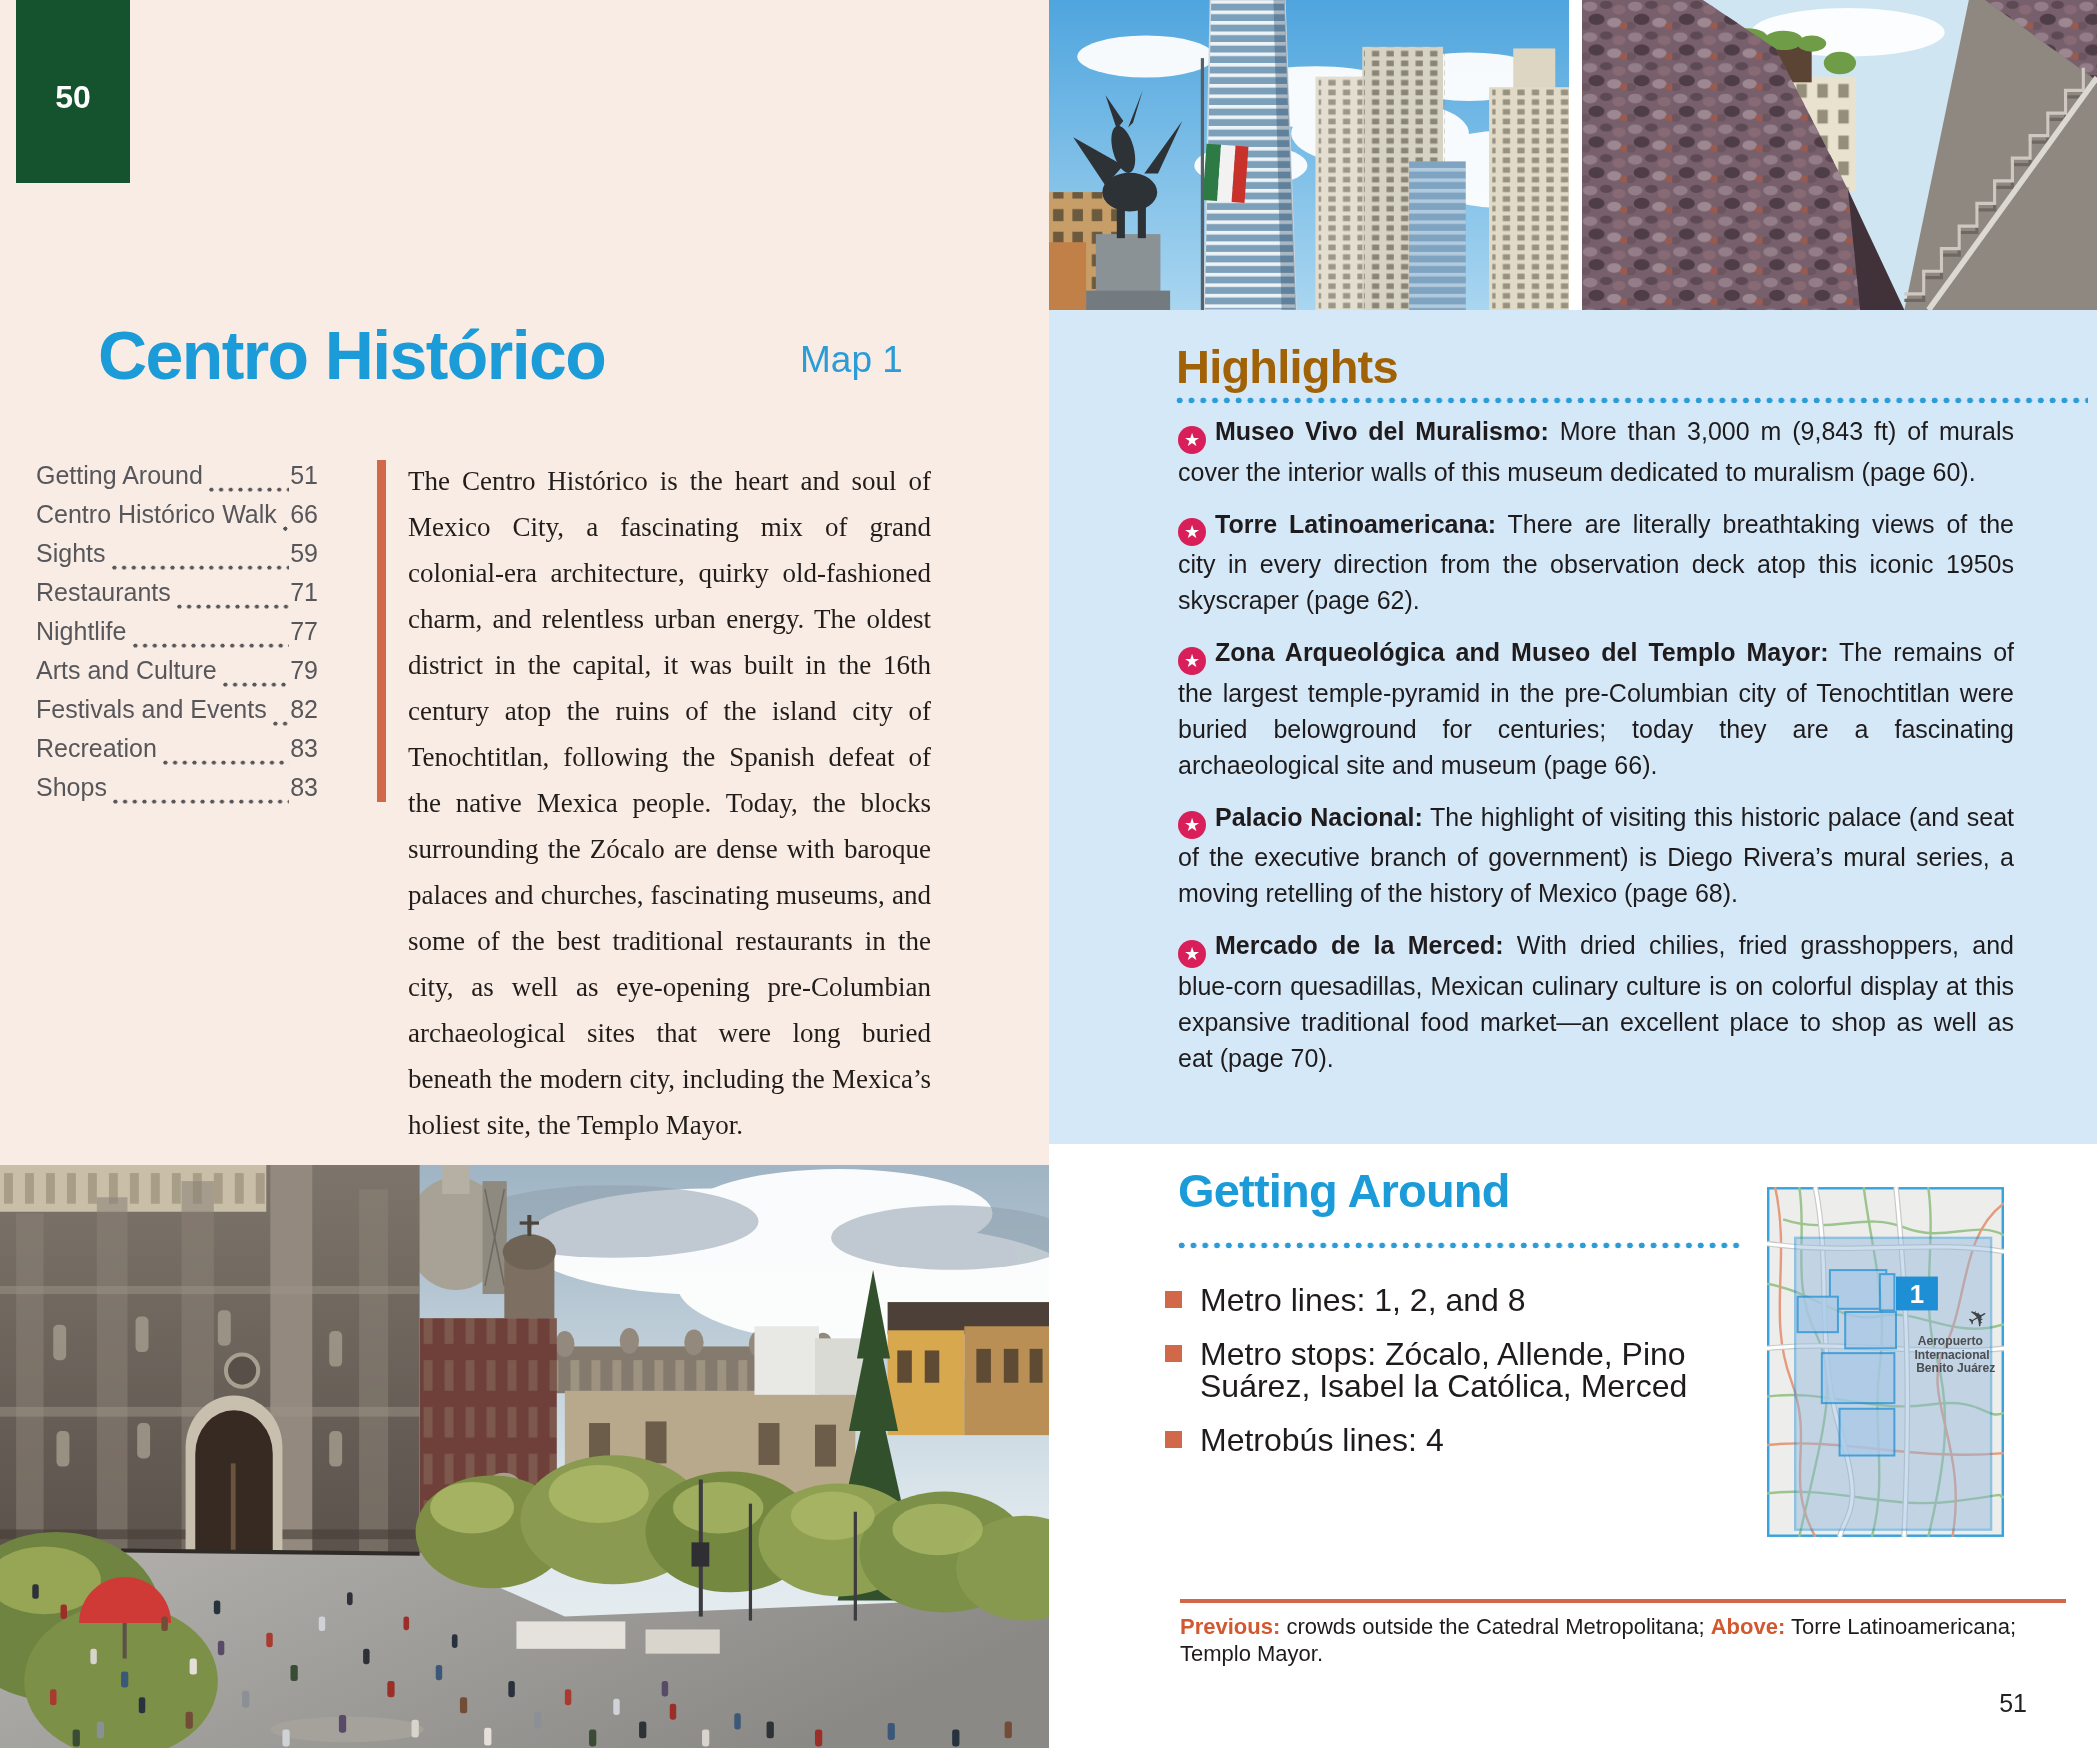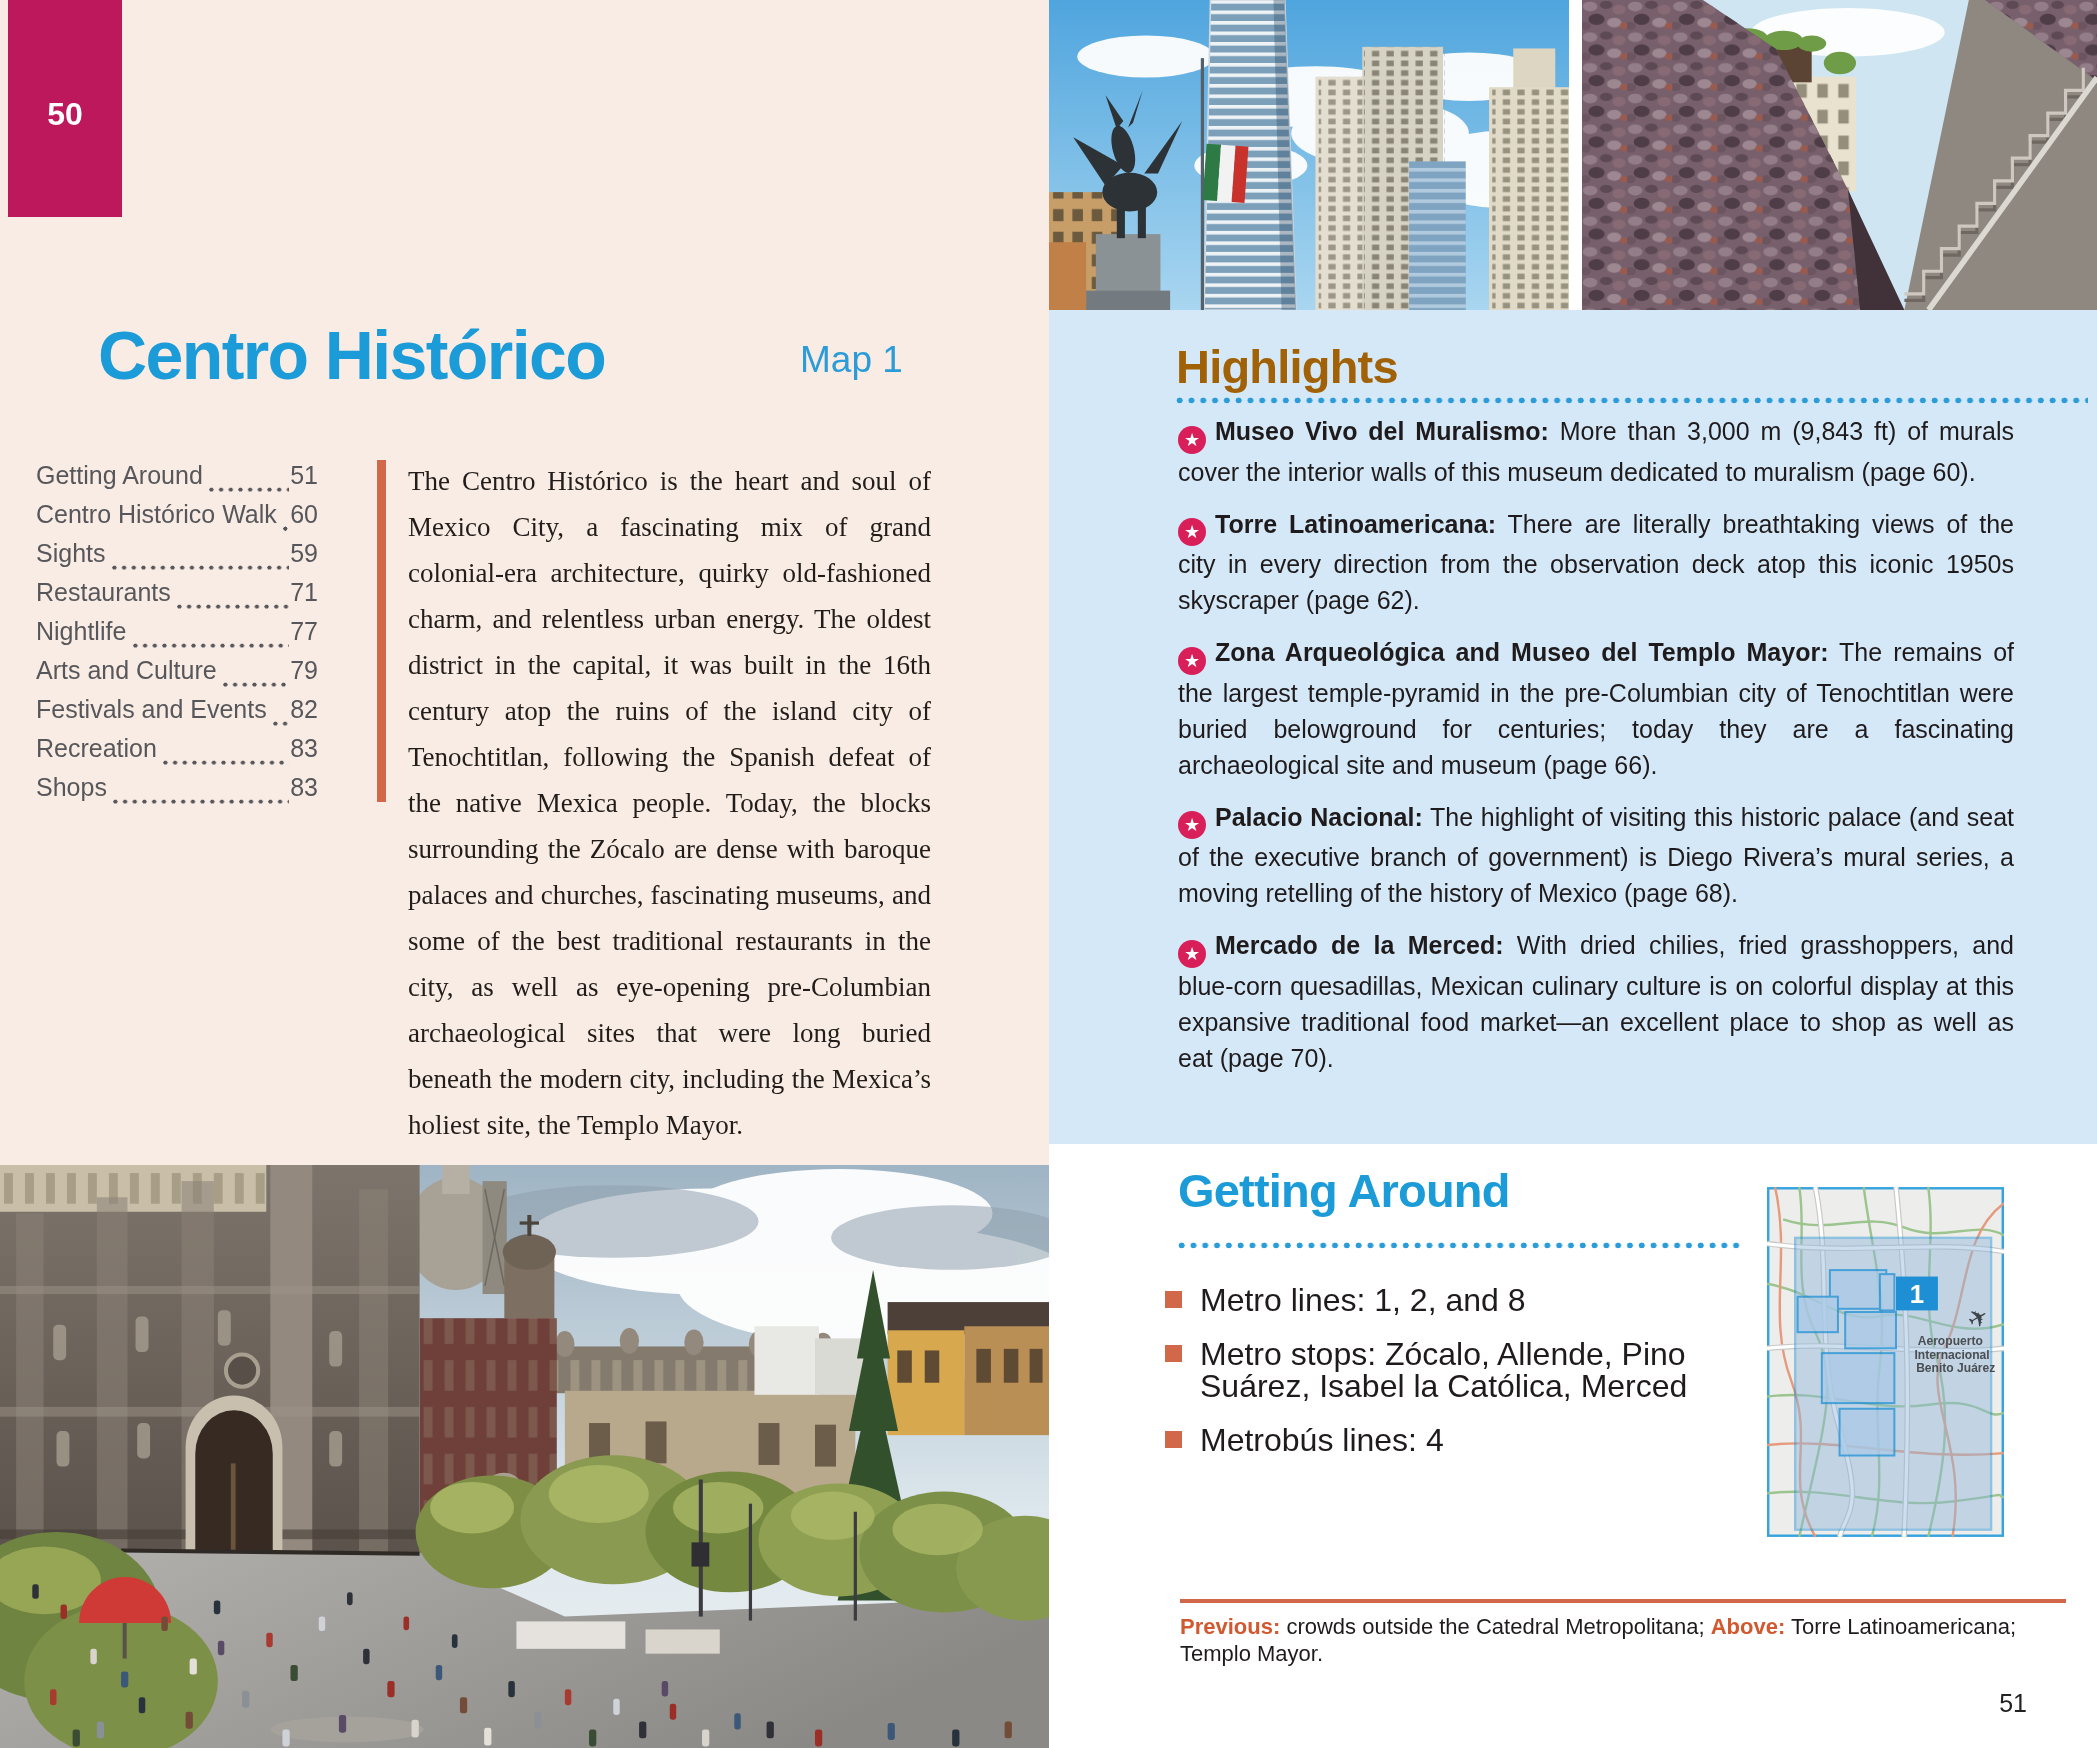--- a/index.html
+++ b/index.html
@@ -2,21 +2,21 @@
 <html style="font-size:13px"><head>
 <meta charset="utf-8">
 <style>
   *{box-sizing:border-box;margin:0;padding:0}
   html,body{background:#e9e9e9}
   .page{position:relative;width:2097px;height:1748px;background:#ffffff;
         font-family:"Liberation Sans",sans-serif;overflow:hidden}
 
   
   .left-page{position:absolute;left:0;top:0;width:1049px;height:1748px;background:#f8ece4}
-  .page-tab{position:absolute;left:8px;top:0;width:114px;height:217px;background:#be185d;
+  .page-tab{position:absolute;left:16px;top:0;width:114px;height:183px;background:#14532d;
             color:#fff;font-size:32px;font-weight:bold;display:flex;align-items:center;
             justify-content:center;padding-top:11.3px}
   .chapter-title{position:absolute;left:98px;top:316px;font-size:68px;font-weight:bold;
                  color:#1b9bd7;letter-spacing:-1.6px;white-space:nowrap}
   .map-label{position:absolute;left:800px;top:339px;font-size:37px;font-weight:normal;color:#2b9cd8}
   .toc{position:absolute;left:36px;top:461px;width:282px;font-size:25px;color:#57575b}
   .toc-row{display:flex;align-items:baseline;height:39px}
   .toc-leader{flex:1;align-self:flex-end;height:7.3px;margin:0 1.6px 6.5px 6.5px;
               background-image:radial-gradient(circle at 2.4px 3.6px,#57575b 1.9px,transparent 2.3px);
               background-size:9.7px 7.3px;background-repeat:repeat-x;background-position:left center}
@@ -77,21 +77,21 @@
 
     <div class="toc">
       <div class="toc-row">
         <span>Getting Around</span>
         <span class="toc-leader"></span>
         <span>51</span>
       </div>
       <div class="toc-row">
         <span>Centro Histórico Walk</span>
         <span class="toc-leader"></span>
-        <span>60</span>
+        <span>66</span>
       </div>
       <div class="toc-row">
         <span>Sights</span>
         <span class="toc-leader"></span>
         <span>59</span>
       </div>
       <div class="toc-row">
         <span>Restaurants</span>
         <span class="toc-leader"></span>
         <span>71</span>

